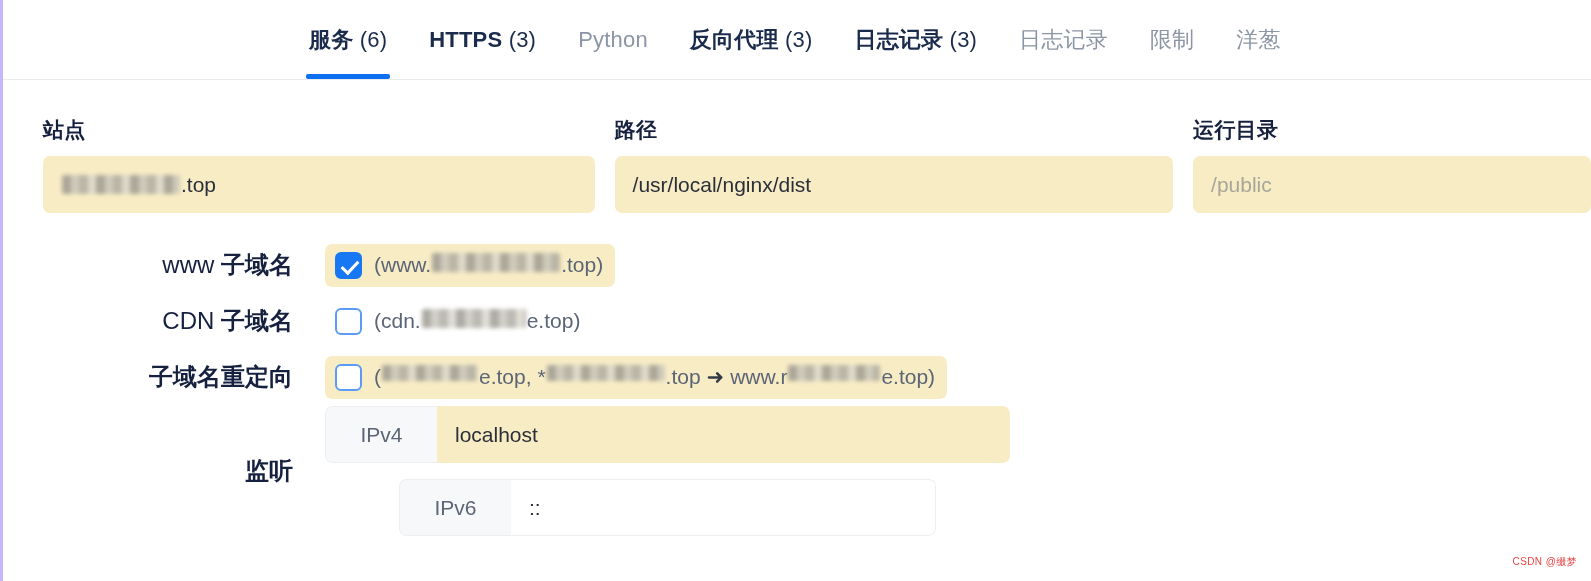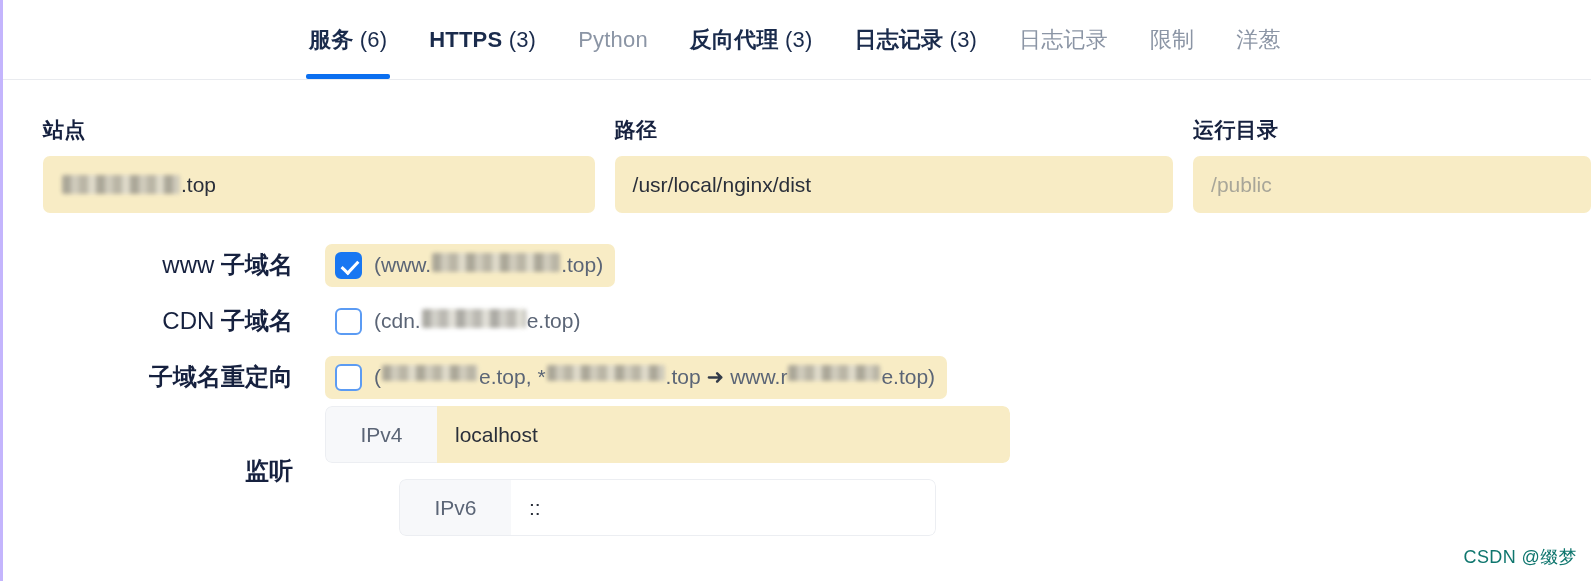--- a/index.html
+++ b/index.html
@@ -205,22 +205,22 @@
   .gval.yellow { background: #f8ecc5; width: 573px; }
   .gval.white  { background: #ffffff; border: 1px solid #eceef2; border-left: none; width: 425px; }
 
   .listen-inner { display: flex; gap: 16px; align-items: center; flex-direction: column; }
 
   
   .watermark {
     position: absolute;
     right: 14px;
     bottom: 12px;
-    font-size: 18px;
-    color: #0f766e;
+    font-size: 10px;
+    color: #ef4444;
     letter-spacing: .4px;
     white-space: nowrap;
     text-align: center;
   }
 </style>
 </head>
 <body>
 
 <div id="app">
 

